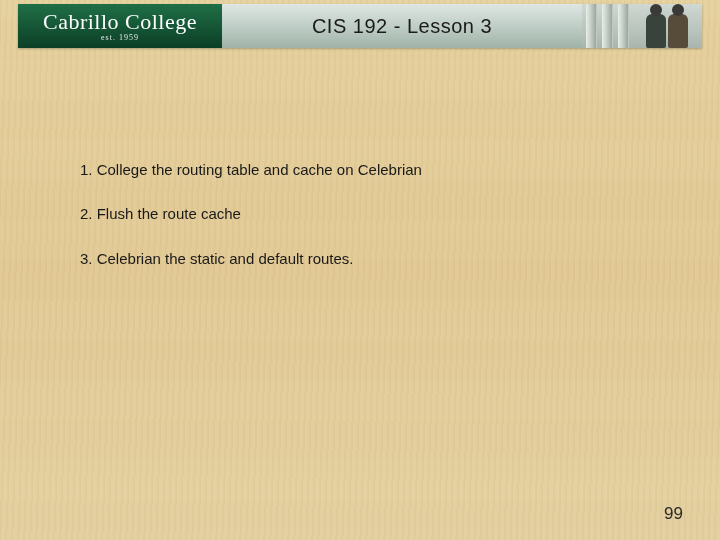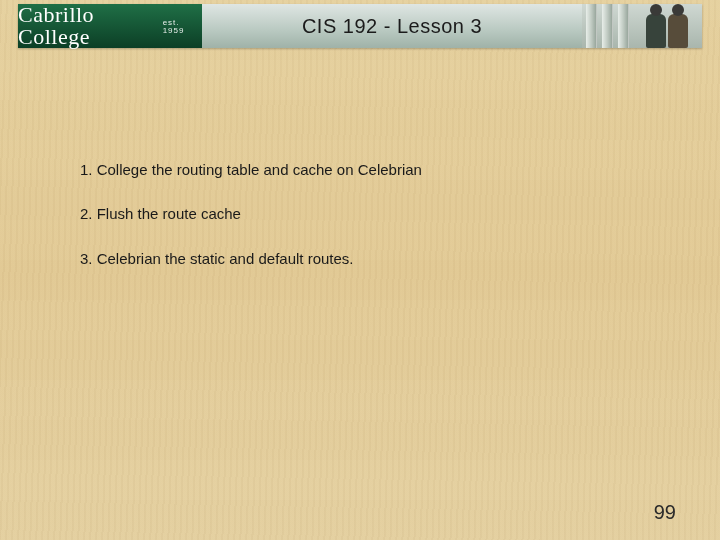--- a/index.html
+++ b/index.html
@@ -36,37 +36,37 @@
     position: absolute;
     top: 4px;
     left: 18px;
     right: 18px;
     height: 44px;
     display: flex;
     align-items: stretch;
     box-shadow: 0 1px 2px rgba(0,0,0,0.25);
   }
   .banner-logo {
-    width: 184px;
+    width: 204px;
     background: linear-gradient(180deg, #1f6f46 0%, #0c3f26 100%);
     color: #fff;
     display: flex;
-    flex-direction: row;
-    justify-content: space-between;
+    flex-direction: column;
+    justify-content: center;
     align-items: center;
     font-family: "Brush Script MT", "Segoe Script", cursive;
     line-height: 1;
     position: relative;
   }
   .banner-logo .logo-main {
     font-size: 22px;
     letter-spacing: 0.5px;
   }
   .banner-logo .logo-sub {
-    font-family: Liberation Sans, sans-serif;
+    font-family: Liberation Serif, serif;
     font-size: 8px;
     letter-spacing: 1px;
     opacity: 0.9;
     margin-top: 1px;
   }
   .banner-title {
     flex: 1;
     background: linear-gradient(180deg, #dfe6e3 0%, #b9c9c1 60%, #9fb2a8 100%);
     display: flex;
     align-items: center;
@@ -138,23 +138,23 @@
   .content li {
     counter-increment: step;
     margin: 0 0 24px 0;
     line-height: 1.35;
   }
   .content li::before {
     content: counter(step) ". ";
   }
   .page-num {
     position: absolute;
-    right: 44px;
+    right: 37px;
     bottom: 16px;
-    font-size: 20px;
+    font-size: 17px;
     color: #2a2a2a;
   }
 </style>
 </head>
 <body>
 
 <div class="slide">
 
   <div class="banner">
     <div class="banner-logo">

